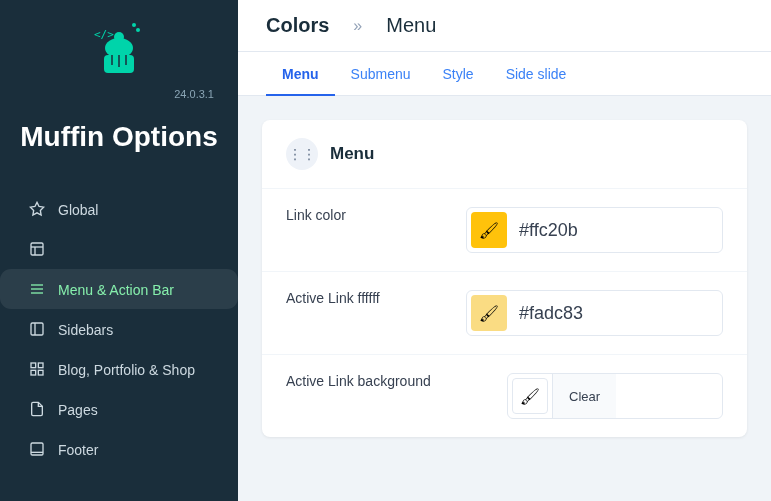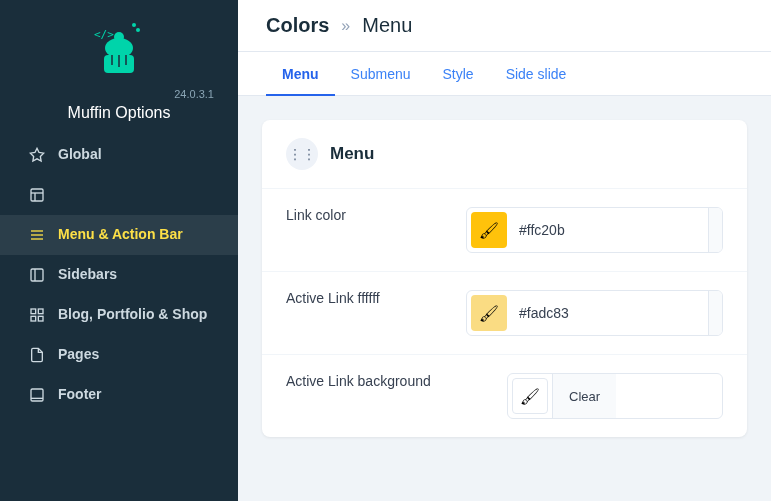--- a/index.html
+++ b/index.html
@@ -24,47 +24,48 @@
       align-items: center;
       margin-bottom: 8px;
     }
     .logo-icon {
       width: 60px;
       height: 60px;
     }
     .sidebar-version {
       font-size: 11px;
       color: #8aa5b5;
-      margin-bottom: 4px;
+      margin-bottom: 21px;
       align-self: flex-end;
       margin-right: 24px;
     }
     .sidebar-title {
-      font-size: 16px;
-      font-weight: 400;
+      font-size: 28px;
+      font-weight: 700;
       color: #fff;
-      margin-bottom: 13px;
+      margin-bottom: 36px;
     }
     .sidebar-nav {
       width: 100%;
     }
     .nav-item {
       display: flex;
-      align-items: flex-start;
+      align-items: flex-end;
       gap: 12px;
       padding: 11px 28px;
       cursor: pointer;
       color: #cdd9e0;
       font-size: 14px;
-      font-weight: 700;
+      font-weight: 400;
       transition: background 0.15s;
     }
     .nav-item.active {
       background: rgba(255,255,255,0.08);
-      color: #fde047;
+      color: #86efac;
+      border-radius: 11px;
     }
     .nav-item .nav-icon {
       width: 18px;
       height: 18px;
       display: flex;
       align-items: center;
       justify-content: center;
       flex-shrink: 0;
     }
 
@@ -78,21 +79,21 @@
       overflow: hidden;
     }
 
     
     .breadcrumb {
       background: #fff;
       padding: 14px 28px;
       border-bottom: 1px solid #e2e8f0;
       display: flex;
       align-items: center;
-      gap: 12px;
+      gap: 24px;
     }
     .breadcrumb-title {
       font-size: 20px;
       font-weight: 700;
       color: #1a2e3b;
     }
     .breadcrumb-sep {
       color: #94a3b8;
       font-size: 16px;
     }
@@ -203,21 +204,21 @@
       align-items: center;
       justify-content: center;
     }
     .color-swatch-icon {
       font-size: 16px;
     }
     .color-hex-input {
       flex: 1;
       border: none;
       outline: none;
-      font-size: 14px;
+      font-size: 18px;
       color: #374151;
       padding: 0 8px;
       background: transparent;
     }
     .color-clear-btn {
       background: #f8fafc;
       border: none;
       border-left: 1px solid #e2e8f0;
       padding: 0 16px;
       height: 44px;

